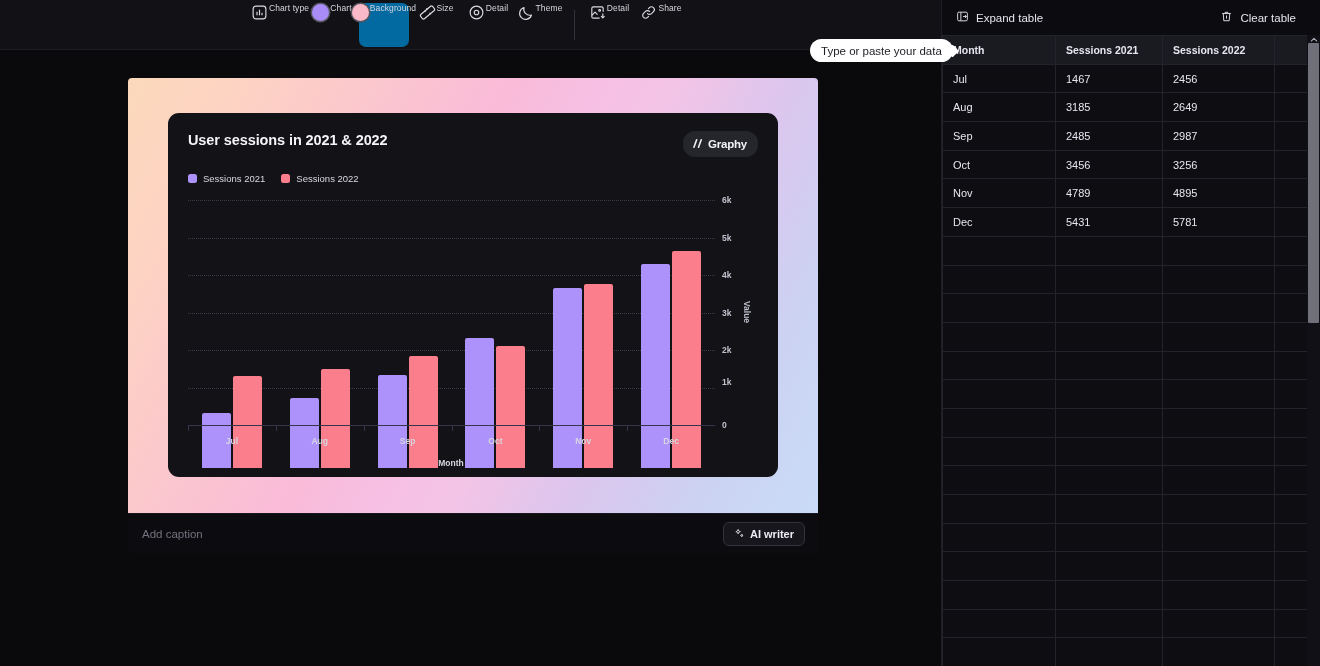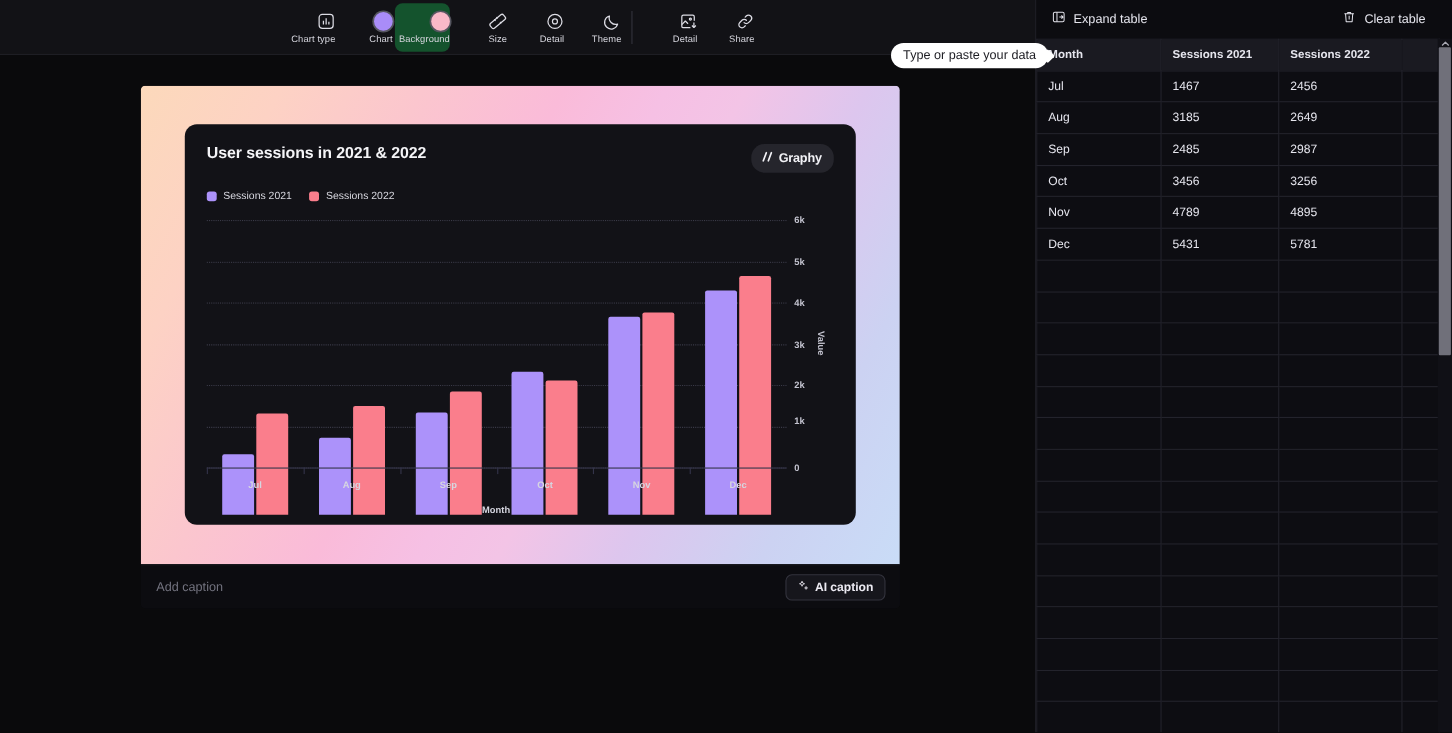--- a/index.html
+++ b/index.html
@@ -22,26 +22,26 @@
   #toolbar {
     position: absolute; left: 0; top: 0;
     width: 941px; height: 50px;
     display: flex; align-items: center; justify-content: center;
     gap: 2px;
     background: #121216;
     border-bottom: 1px solid #1e1e24;
   }
   .tool {
     width: 50px; height: 44px;
-    display: flex; flex-direction: column;
-    align-items: flex-end; justify-content: center;
+    display: flex; flex-direction: row;
+    align-items: flex-start; justify-content: center;
     gap: 1px; border-radius: 7px;
     cursor: pointer;
   }
-  .tool.active { background: #14532d; }
+  .tool.active { background: #0369a1; }
   .tool .glyph {
     height: 20px; display: flex; align-items: center; justify-content: center;
   }
   .tool .tlabel {
     font-size: 8.5px; color: #d6d6de; letter-spacing: .1px; white-space: nowrap;
   }
   .tool-sep {
     width: 1px; height: 30px; background: #32323c; margin: 0 7px;
   }
   .dot-swatch {
@@ -386,21 +386,21 @@
 
       <div id="caption-bar">
         <span id="caption-placeholder">Add caption</span>
         <div id="ai-writer-btn">
           <span>
             <svg width="11" height="11" viewBox="0 0 24 24" fill="none" stroke="#eceaf2" stroke-width="1.7" stroke-linejoin="round">
               <path d="M9 3l1.4 3.6L14 8l-3.6 1.4L9 13l-1.4-3.6L4 8l3.6-1.4z"></path>
               <path d="M17 13.5l.8 2 2 .8-2 .8-.8 2-.8-2-2-.8 2-.8z"></path>
             </svg>
           </span>
-          <span class="lbl">AI caption</span>
+          <span class="lbl">AI writer</span>
         </div>
       </div>
     </div>
 
     <div id="data-tooltip">Type or paste your data</div>
   </div>
 
   <div id="table-pane">
     <div id="table-toolbar">
       <div class="tbar-btn">

